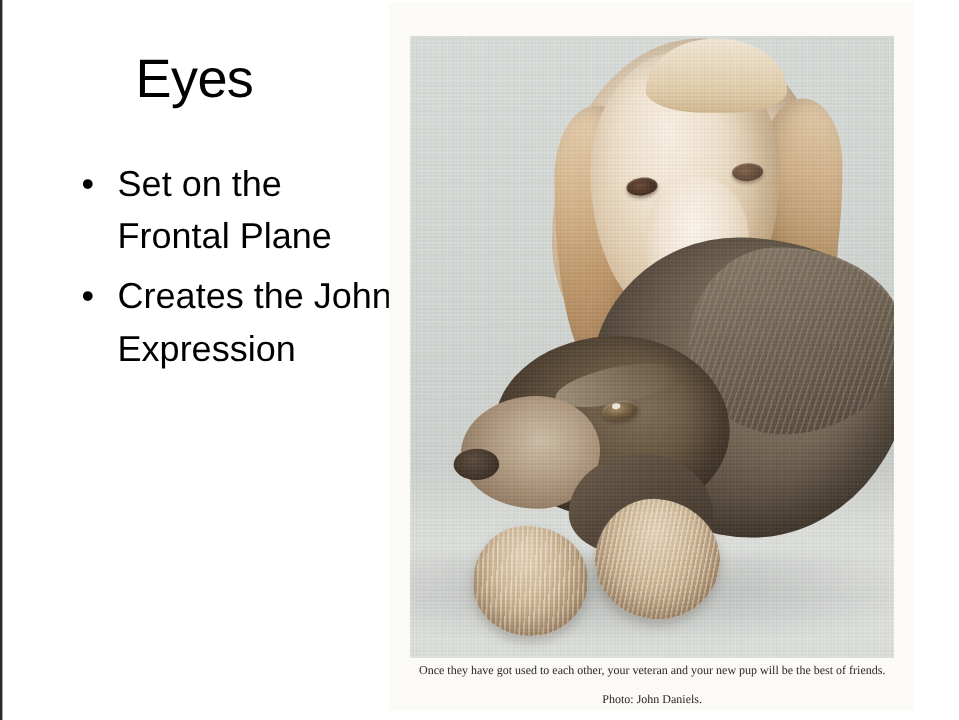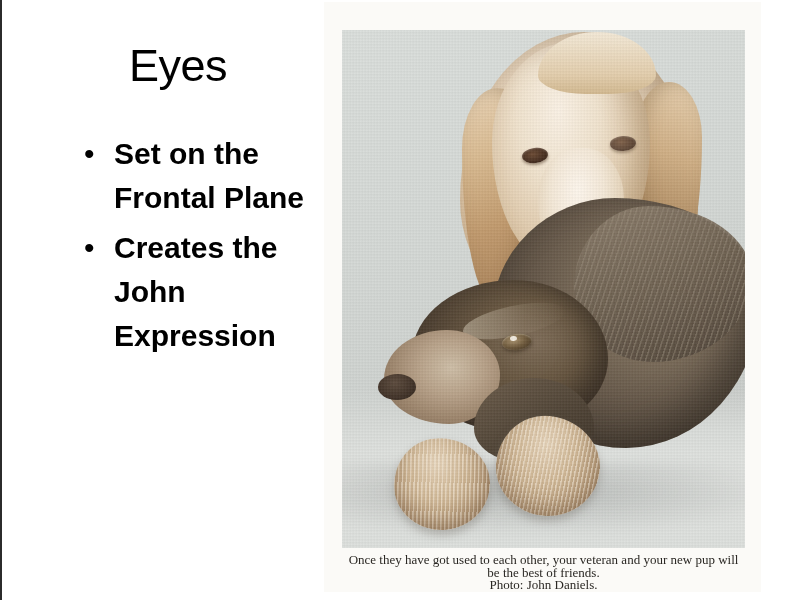--- a/index.html
+++ b/index.html
@@ -24,21 +24,20 @@
     overflow: hidden;
   }
 
   
   #text-column {
     position: absolute;
     left: 0;
     top: 0;
     width: 320px;
     height: 596px;
-    margin-left: 16px;
   }
 
   #slide-title {
     position: absolute;
     left: 0;
     top: 40px;
     width: 320px;
     text-align: center;
     font-size: 45px;
     line-height: 52px;
@@ -72,21 +71,20 @@
     position: absolute;
     left: 8px;
     top: 0;
     font-size: 30px;
     line-height: 44px;
     color: #000000;
   }
 
   .bullet-text {
     display: block;
-    font-weight: bold;
   }
 
   
   #photo-page {
     position: absolute;
     left: 322px;
     top: 2px;
     width: 437px;
     height: 590px;
     background: #fbfaf7;
@@ -342,25 +340,25 @@
 
   
   #photo-caption {
     position: absolute;
     left: 18px;
     top: 552px;
     width: 403px;
     text-align: center;
     color: #2a2723;
     font-family: "Liberation Serif", serif;
-    font-size: 13px;
+    font-size: 10px;
     line-height: 12.5px;
   }
   #caption-line-1 { display: block; }
-  #caption-credit { display: block; }
+  #caption-credit { display: block; margin-top: 11px; }
 </style>
 </head>
 <body>
 
 <div id="slide">
 
   <div id="text-column">
 
     <div id="slide-title">Eyes</div>
 

